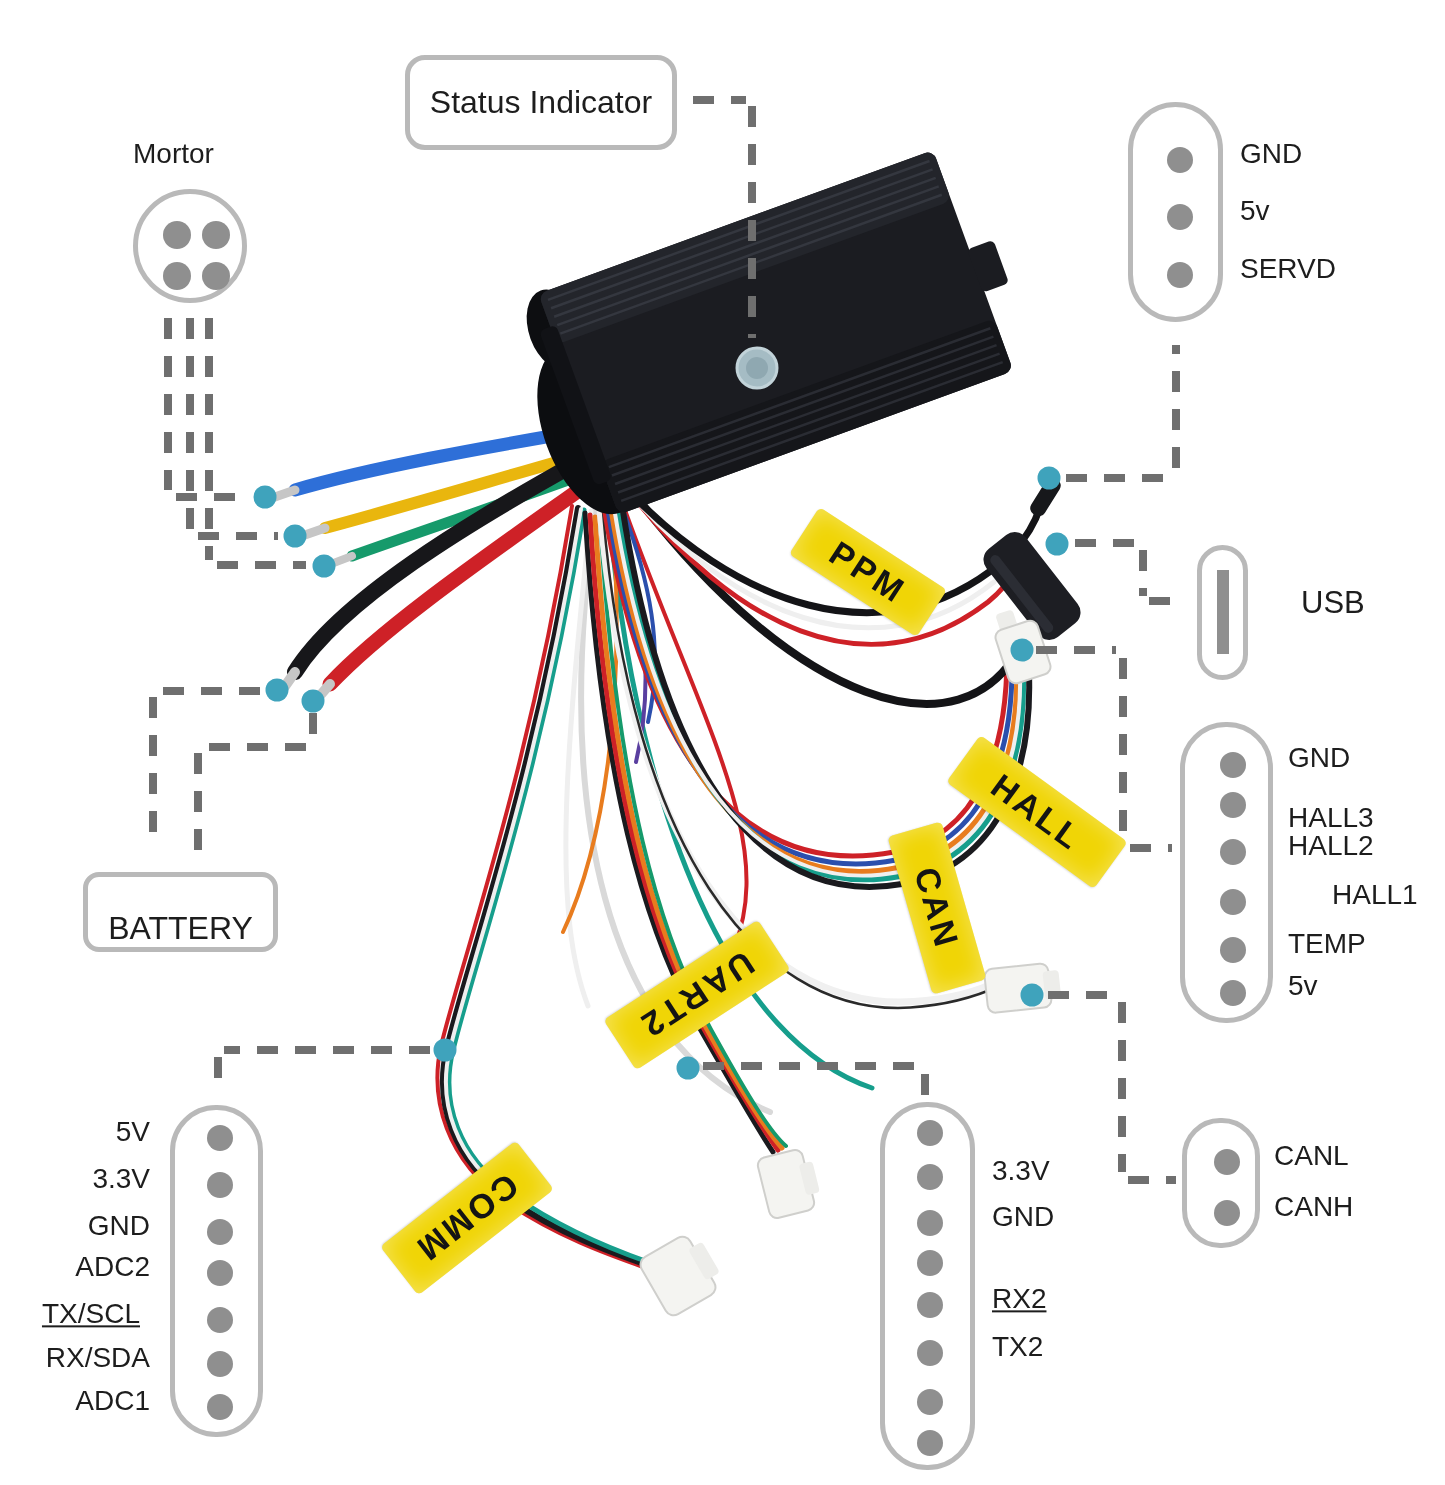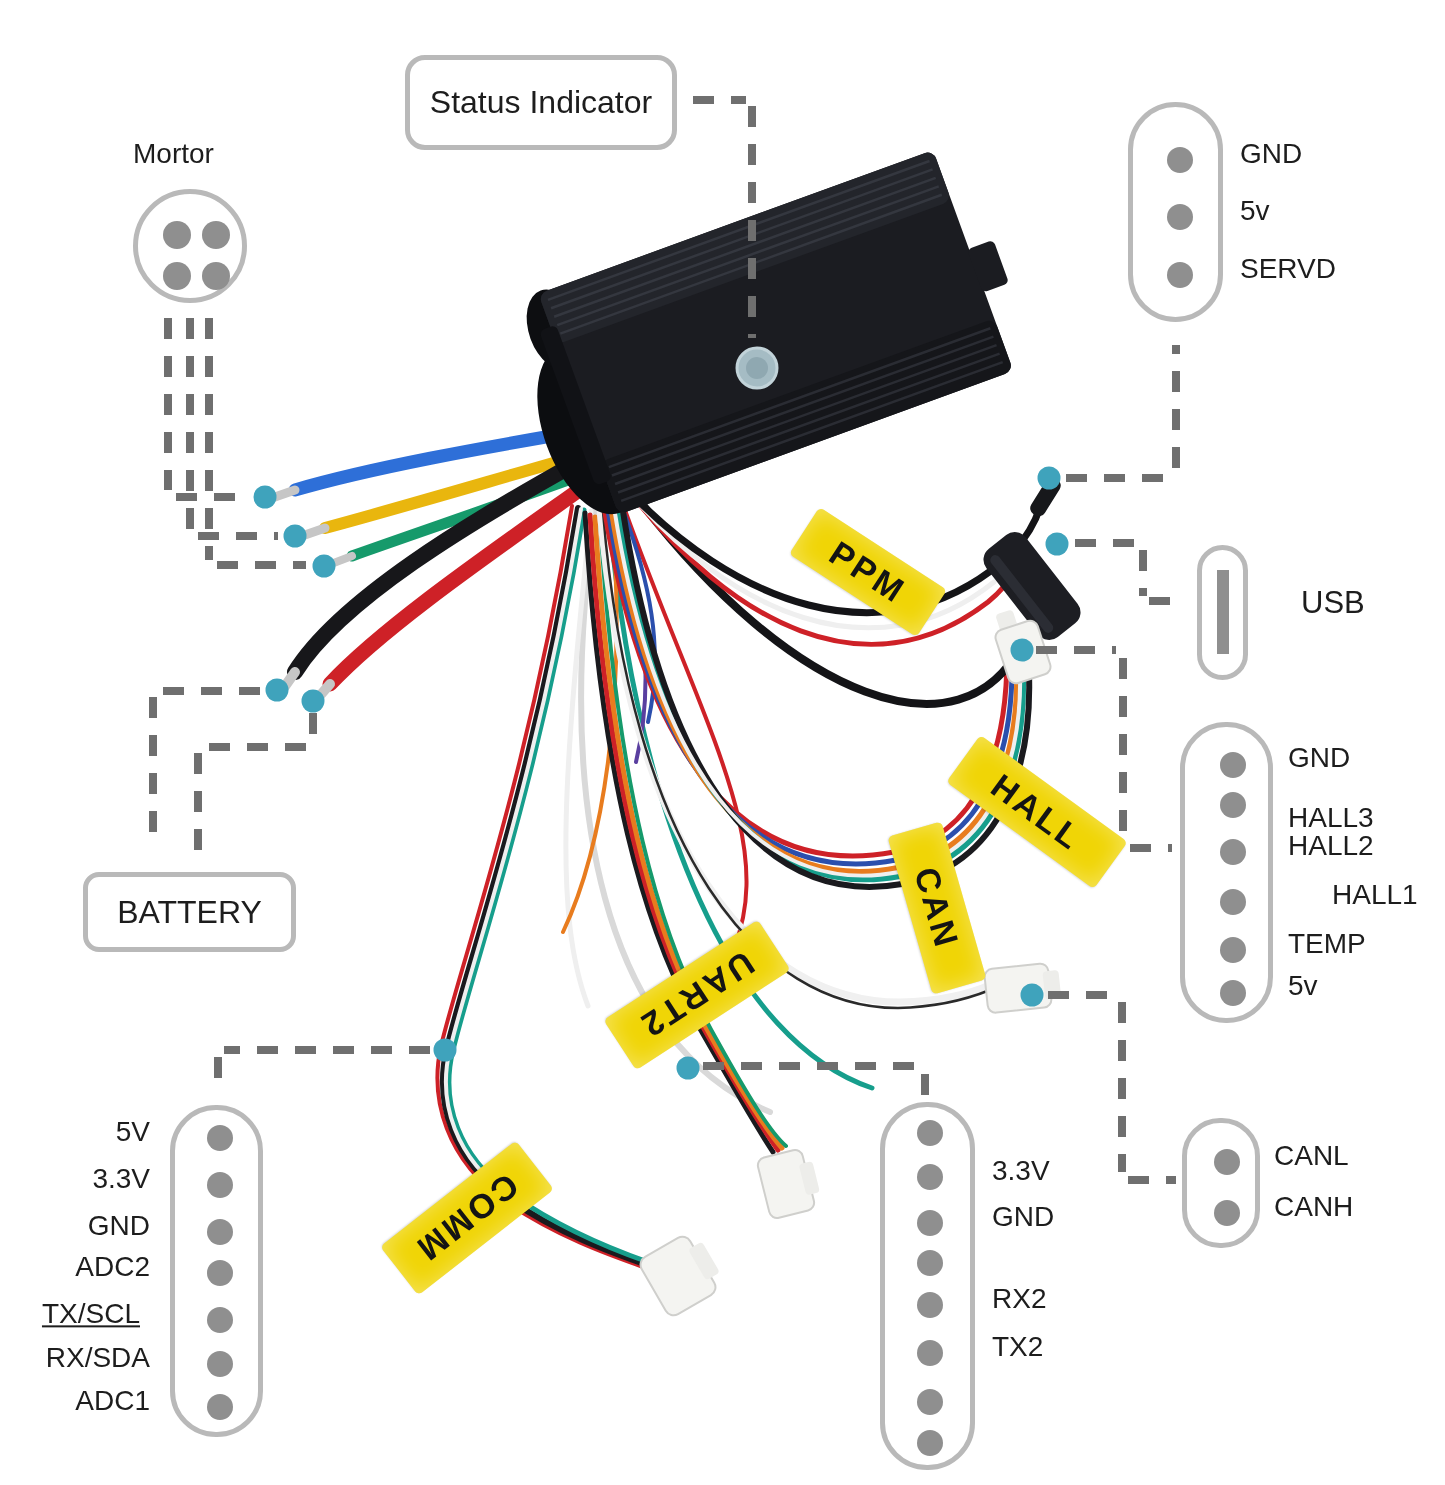--- a/index.html
+++ b/index.html
@@ -183,21 +183,21 @@
   <div class="dot" style="left:1049px;top:478px;"></div>
   <div class="dot" style="left:1057px;top:544px;"></div>
   <div class="dot" style="left:1022px;top:650px;"></div>
   <div class="dot" style="left:1032px;top:995px;"></div>
   <div class="dot" style="left:688px;top:1068px;"></div>
   <div class="dot" style="left:445px;top:1050px;"></div>
 
   <div class="callout" style="left:405px;top:55px;width:272px;height:95px;border-radius:20px;">
     <span>Status Indicator</span>
   </div>
-  <div class="callout" style="left:83px;top:872px;width:213px;height:80px;border-radius:16px;">
+  <div class="callout" style="left:83px;top:872px;width:195px;height:80px;border-radius:16px;align-items:flex-end;">
     <span>BATTERY</span>
   </div>
   <div class="plain-label" style="left:133px;top:138px;">Mortor</div>
   <div class="plain-label" style="left:1277px;top:585px;font-size:31px;margin-left:24px;">USB</div>
 
   <div class="motor-circle" style="left:133px;top:189px;">
     <span class="pin" style="left:25px;top:27px;"></span>
     <span class="pin" style="left:64px;top:27px;"></span>
     <span class="pin" style="left:25px;top:68px;"></span>
     <span class="pin" style="left:64px;top:68px;"></span>
@@ -260,16 +260,16 @@
     <span class="pin" style="left:32px;top:57px;"></span>
     <span class="pin" style="left:32px;top:103px;"></span>
     <span class="pin" style="left:32px;top:143px;"></span>
     <span class="pin" style="left:32px;top:185px;"></span>
     <span class="pin" style="left:32px;top:233px;"></span>
     <span class="pin" style="left:32px;top:282px;"></span>
     <span class="pin" style="left:32px;top:323px;"></span>
   </div>
   <div class="pin-label" style="left:992px;top:1172px;">3.3V</div>
   <div class="pin-label" style="left:992px;top:1218px;">GND</div>
-  <div class="pin-label" style="left:992px;top:1300px;">RX2</div>
+  <div class="pin-label" style="left:992px;top:1300px;text-decoration:underline;">RX2</div>
   <div class="pin-label" style="left:992px;top:1348px;">TX2</div>
 
 </div>
 
 </body></html>

